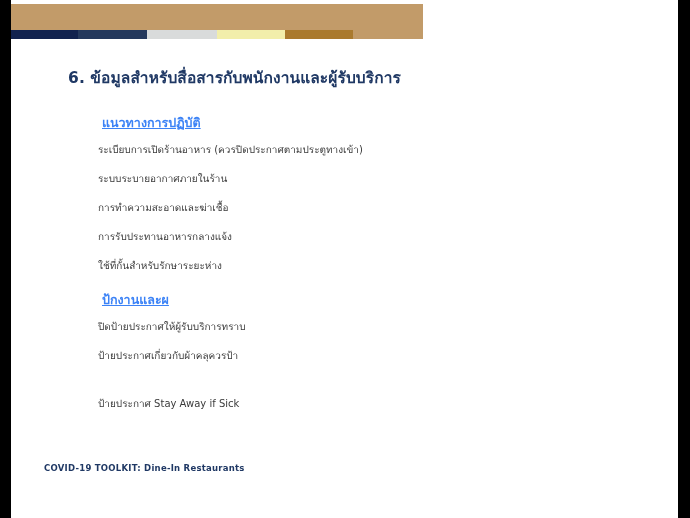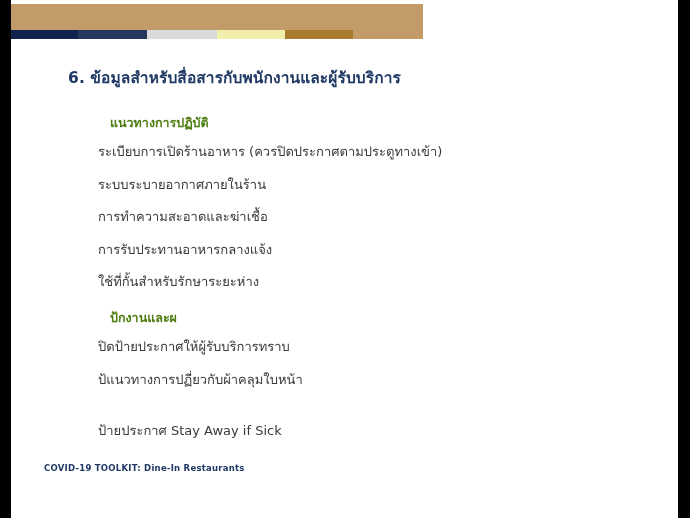--- a/index.html
+++ b/index.html
@@ -83,34 +83,35 @@
   }
 
   .body-block {
     position: absolute;
     left: 98px;
     top: 76px;
     width: 520px;
   }
 
   .section-heading {
-    color: #4d7c0f;
+    color: #3b82f6;
     font-size: 12.5px;
     font-weight: bold;
     line-height: 1.2;
-    margin: 0 0 14px 12px;
+    margin: 0 0 14px 4px;
     white-space: nowrap;
+    text-decoration: underline;
   }
   .section-heading.second {
     margin-top: 20px;
   }
 
   .body-line {
     color: #3a3a3a;
-    font-size: 13px;
+    font-size: 10px;
     font-weight: normal;
     line-height: 1.2;
     margin: 0 0 17px 0;
     white-space: nowrap;
   }
   .body-line:last-child { margin-bottom: 0; margin-top: 36px; }
 
   .footer {
     position: absolute;
     left: 44px;
@@ -151,21 +152,21 @@
 
       <div class="body-line">ระเบียบการเปิดร้านอาหาร (ควรปิดประกาศตามประตูทางเข้า)</div>
       <div class="body-line">ระบบระบายอากาศภายในร้าน</div>
       <div class="body-line">การทำความสะอาดและฆ่าเชื้อ</div>
       <div class="body-line">การรับประทานอาหารกลางแจ้ง</div>
       <div class="body-line">ใช้ที่กั้นสำหรับรักษาระยะห่าง</div>
 
       <div class="section-heading second">ป้กงานและผ</div>
 
       <div class="body-line">ปิดป้ายประกาศให้ผู้รับบริการทราบ</div>
-      <div class="body-line">ป้แนวทางการปฏี่ยวกับผ้าคลุมใบหน้า</div>
+      <div class="body-line">ป้ายประกาศเกี่ยวกับผ้าคลุควรป้า</div>
       <div class="body-line">ป้ายประกาศ Stay Away if Sick</div>
 
     </div>
 
     <div class="footer">COVID-19 TOOLKIT: Dine-In Restaurants</div>
 
   </div>
 </div>
 
 </body></html>

